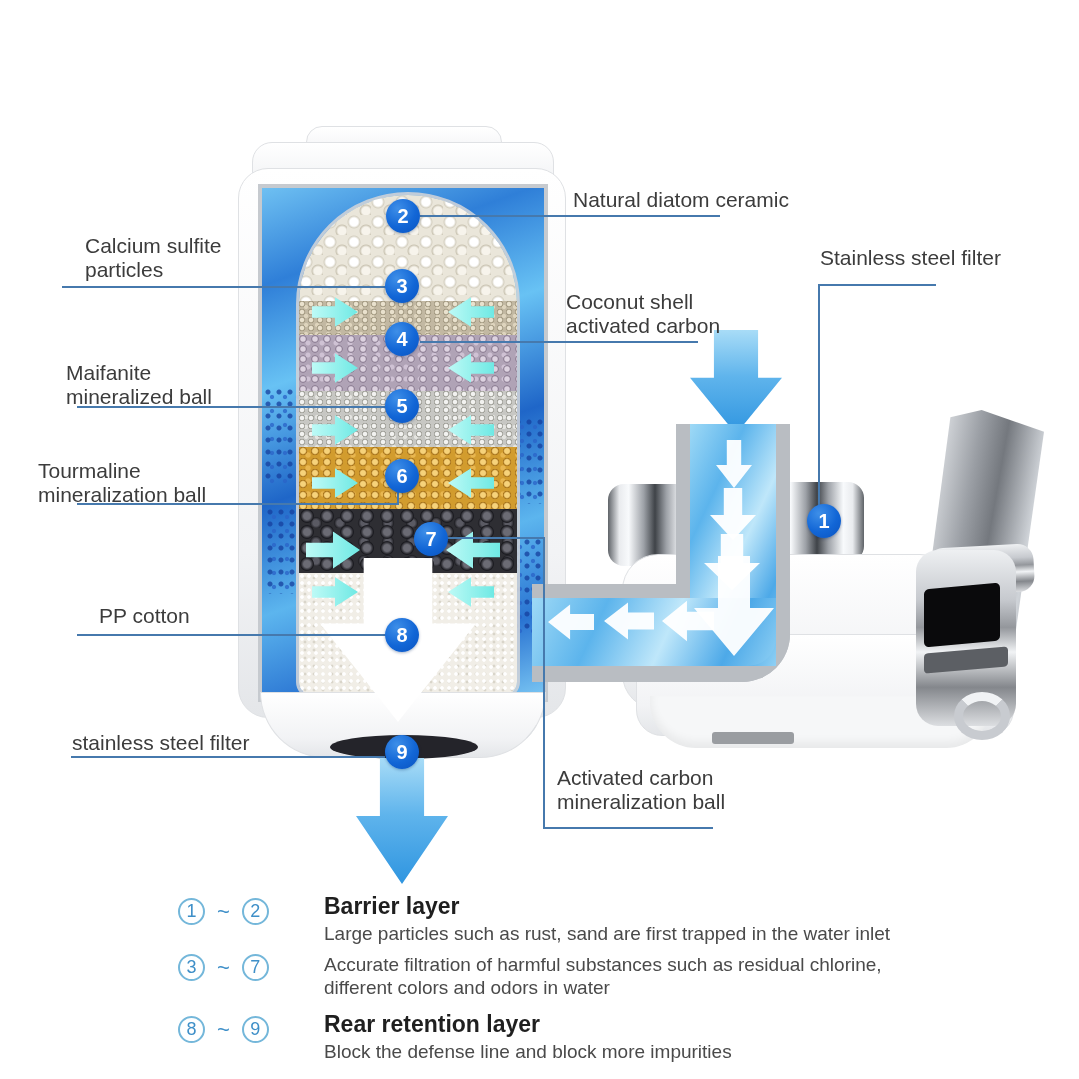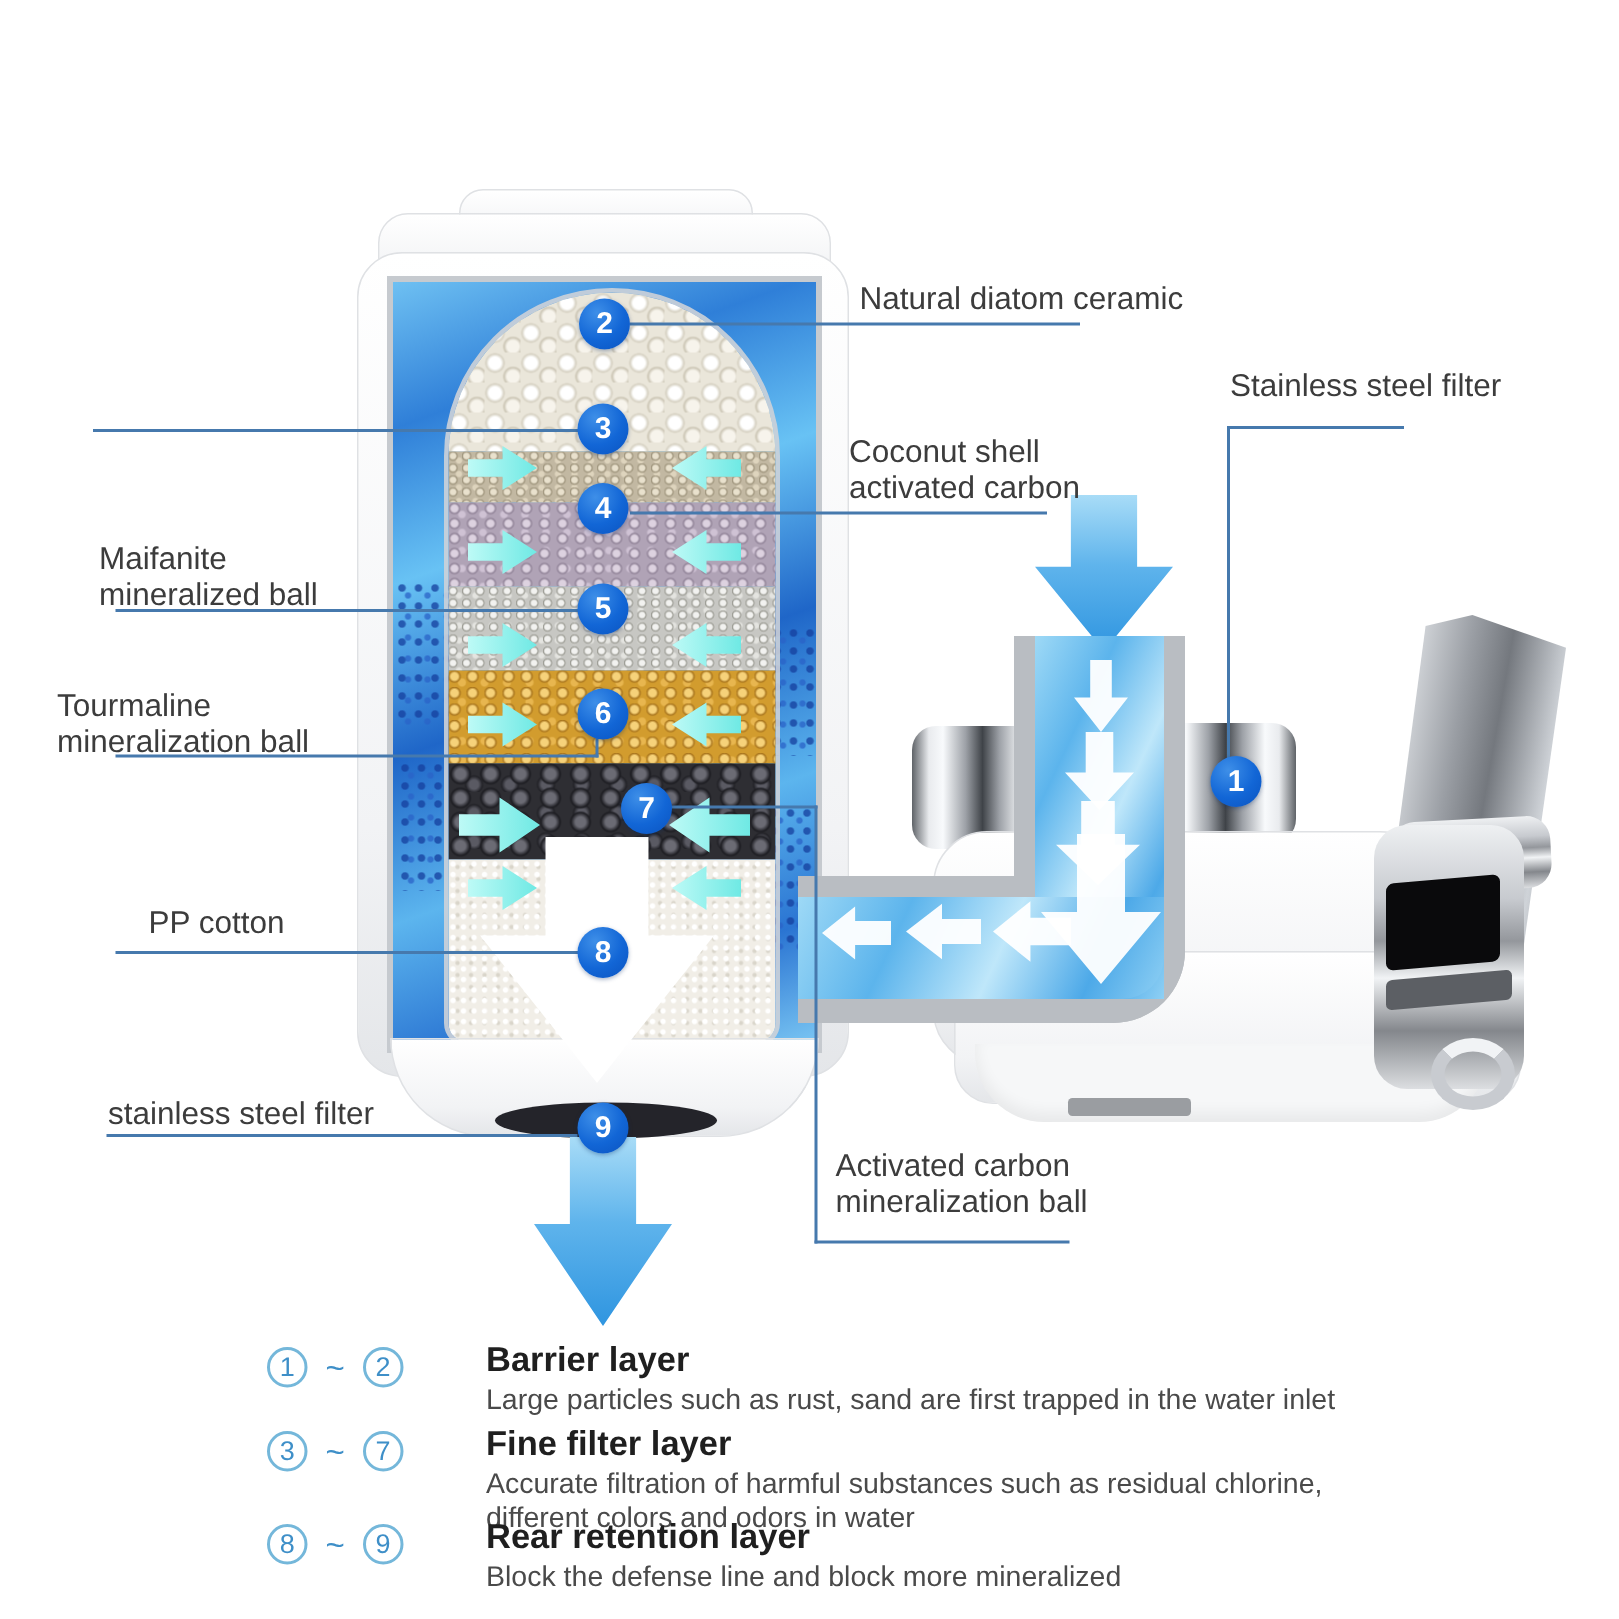--- a/index.html
+++ b/index.html
@@ -177,20 +177,22 @@
   <div class="cl" style="left:77px;top:406px;width:312px;height:2px;"></div>
   <div class="cl" style="left:77px;top:503px;width:322px;height:2px;"></div>
   <div class="cl" style="left:397px;top:489px;width:2px;height:16px;"></div>
   <div class="cl" style="left:77px;top:634px;width:312px;height:2px;"></div>
   <div class="cl" style="left:71px;top:756px;width:314px;height:2px;"></div>
   <div class="cl" style="left:446px;top:537px;width:99px;height:2px;"></div>
   <div class="cl" style="left:543px;top:537px;width:2px;height:292px;"></div>
   <div class="cl" style="left:543px;top:827px;width:170px;height:2px;"></div>
 
   <div class="lbl" style="left:573px;top:188px;">Natural diatom ceramic</div>
+  <div class="lbl" style="left:85px;top:234px;">Calcium sulfite
+particles</div>
   <div class="lbl" style="left:820px;top:246px;">Stainless steel filter</div>
   <div class="lbl" style="left:566px;top:290px;">Coconut shell
 activated carbon</div>
   <div class="lbl" style="left:66px;top:361px;">Maifanite
 mineralized ball</div>
   <div class="lbl" style="left:38px;top:459px;">Tourmaline
 mineralization ball</div>
   <div class="lbl" style="left:99px;top:604px;">PP cotton</div>
   <div class="lbl" style="left:72px;top:731px;">stainless steel filter</div>
   <div class="lbl" style="left:557px;top:766px;">Activated carbon
@@ -218,31 +220,30 @@
     </div>
   </div>
 
   <div class="legend-row" style="top:950px;">
     <div class="lg-circles">
       <span class="lg-c">3</span>
       <span class="lg-tilde">~</span>
       <span class="lg-c">7</span>
     </div>
     <div class="lg-text">
-      <div class="lg-head">Fine filter layer</div>
       <div class="lg-desc">Accurate filtration of harmful substances such as residual chlorine,
 different colors and odors in water</div>
     </div>
   </div>
 
   <div class="legend-row" style="top:1012px;">
     <div class="lg-circles">
       <span class="lg-c">8</span>
       <span class="lg-tilde">~</span>
       <span class="lg-c">9</span>
     </div>
     <div class="lg-text">
       <div class="lg-head">Rear retention layer</div>
-      <div class="lg-desc">Block the defense line and block more mineralized</div>
+      <div class="lg-desc">Block the defense line and block more impurities</div>
     </div>
   </div>
 
 </div>
 
 </body></html>

